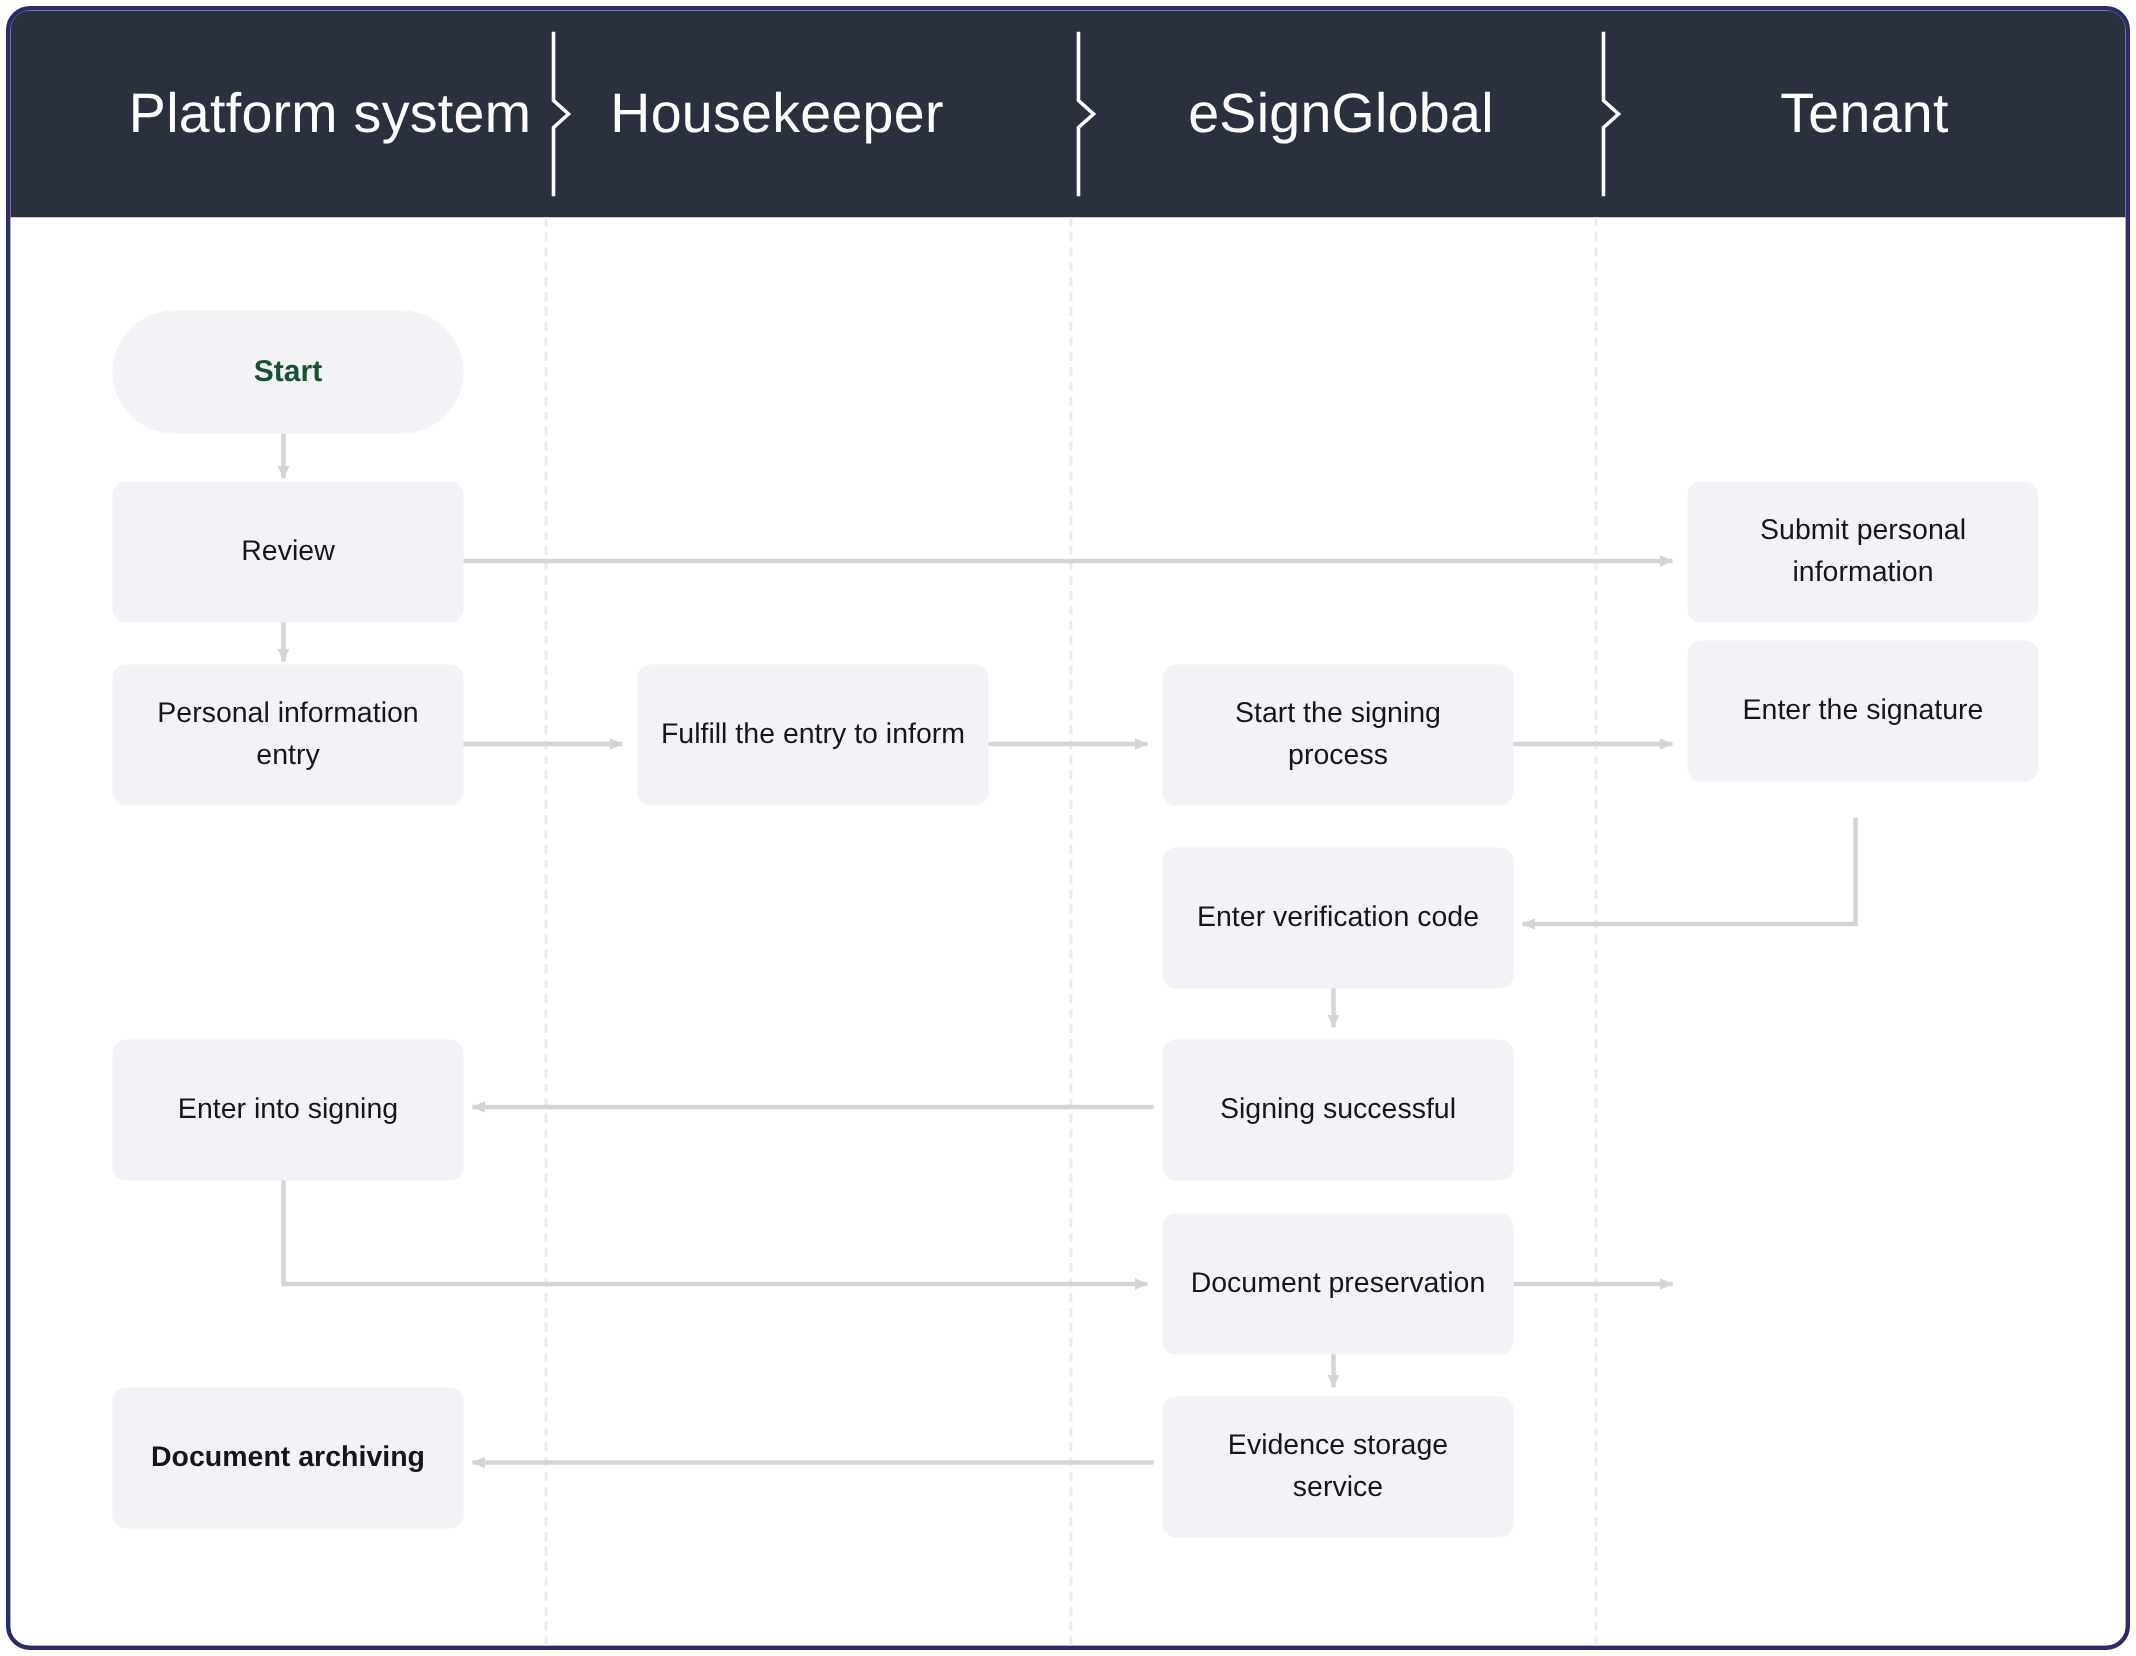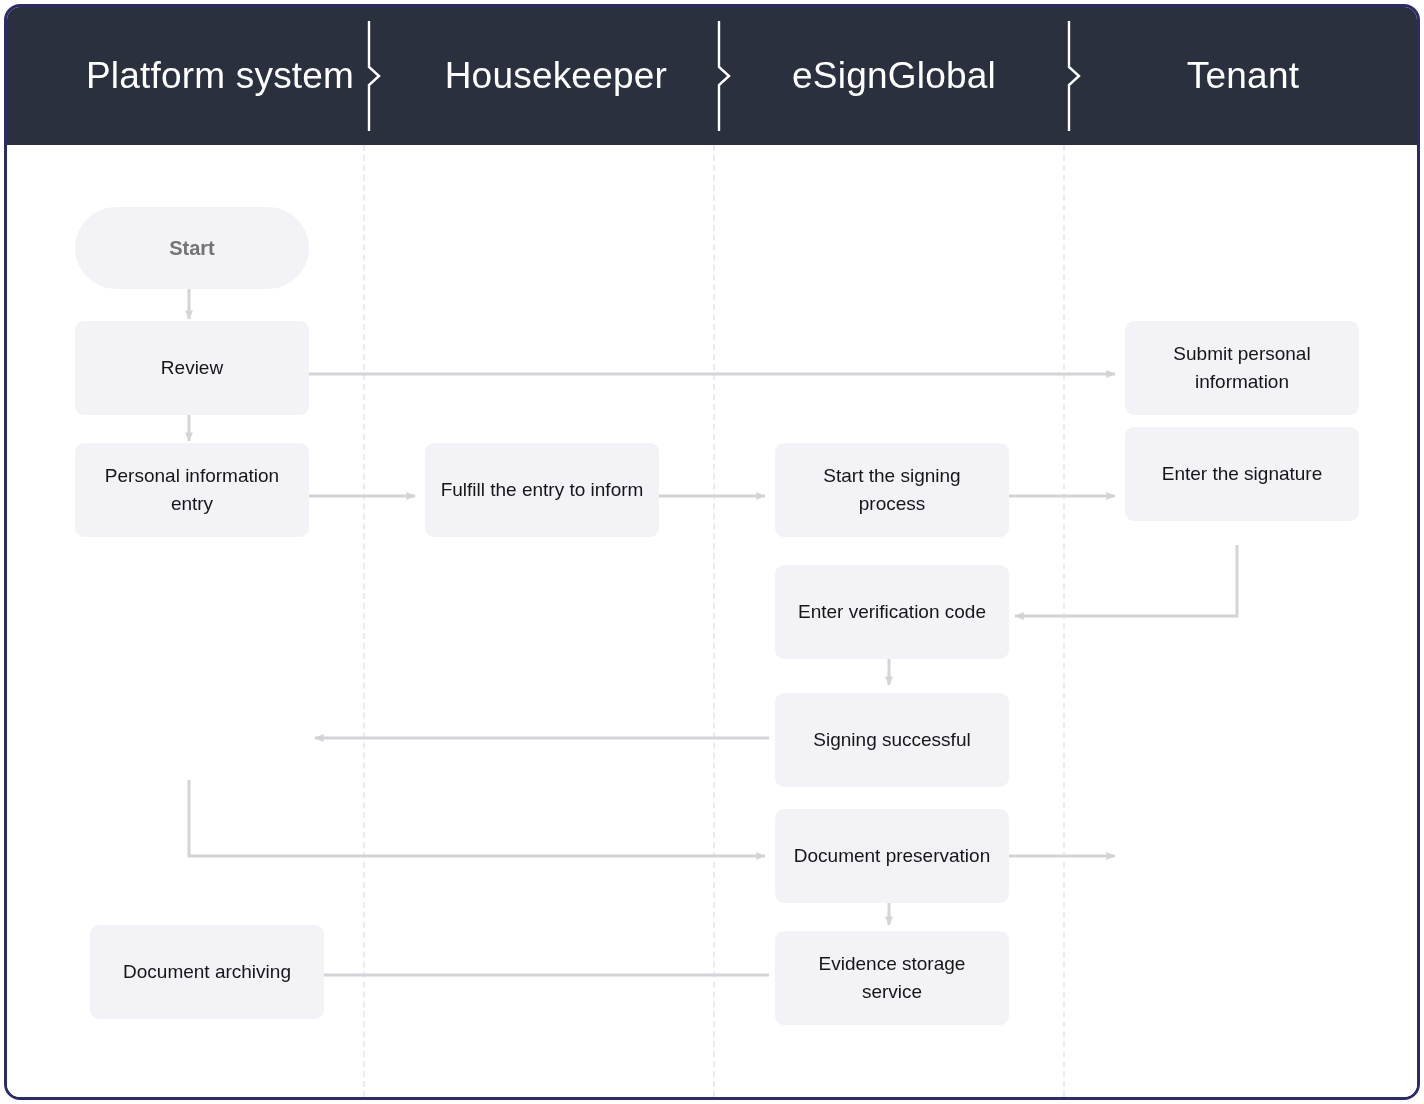--- a/index.html
+++ b/index.html
@@ -89,21 +89,21 @@
     align-items: center;
     justify-content: center;
     text-align: center;
     padding: 6px 14px;
     color: #15161a;
     font-size: 19px;
     line-height: 1.5;
   }
   .node.start {
     border-radius: 60px;
-    color: #737373;
+    color: #14532d;
     font-weight: bold;
     font-size: 20px;
   }
   svg.conn {
     position: absolute;
     left: 0;
     top: 0;
     width: 100%;
     height: 100%;
     overflow: visible;
@@ -113,21 +113,21 @@
 </head>
 <body>
 
 <div id="canvas">
   <div class="frame">
 
     <div class="header">
       <div class="lane-head" style="left:0; width:426px; position:absolute;">
         <span class="lane-head-label">Platform system</span>
       </div>
-      <div class="lane-head" style="left:362px; width:298px; position:absolute;justify-content:flex-end;">
+      <div class="lane-head" style="left:362px; width:298px; position:absolute;">
         <span class="lane-head-label">Housekeeper</span>
       </div>
       <div class="lane-head" style="left:712px; width:350px; position:absolute;">
         <span class="lane-head-label">eSignGlobal</span>
       </div>
       <div class="lane-head" style="left:1062px; width:348px; position:absolute;">
         <span class="lane-head-label">Tenant</span>
       </div>
 
       <svg class="sep" style="left:350px;" viewBox="0 0 24 110">
@@ -188,22 +188,25 @@
       </div>
 
       <div class="node" style="left:68px; top:176px; width:234px; height:94px;">
         <span>Review</span>
       </div>
 
       <div class="node" style="left:68px; top:298px; width:234px; height:94px;">
         <span>Personal information entry</span>
       </div>
 
-
-      <div class="node" style="left:83px; top:780px; width:234px; height:94px;">
+      <div class="node" style="left:68px; top:548px; width:234px; height:94px;">
+        <span>Enter into signing</span>
+      </div>
+
+      <div class="node" style="left:68px; top:780px; width:234px; height:94px;font-weight:bold;">
         <span>Document archiving</span>
       </div>
 
       <div class="node" style="left:418px; top:298px; width:234px; height:94px;">
         <span>Fulfill the entry to inform</span>
       </div>
 
       <div class="node" style="left:768px; top:298px; width:234px; height:94px;">
         <span>Start the signing process</span>
       </div>

